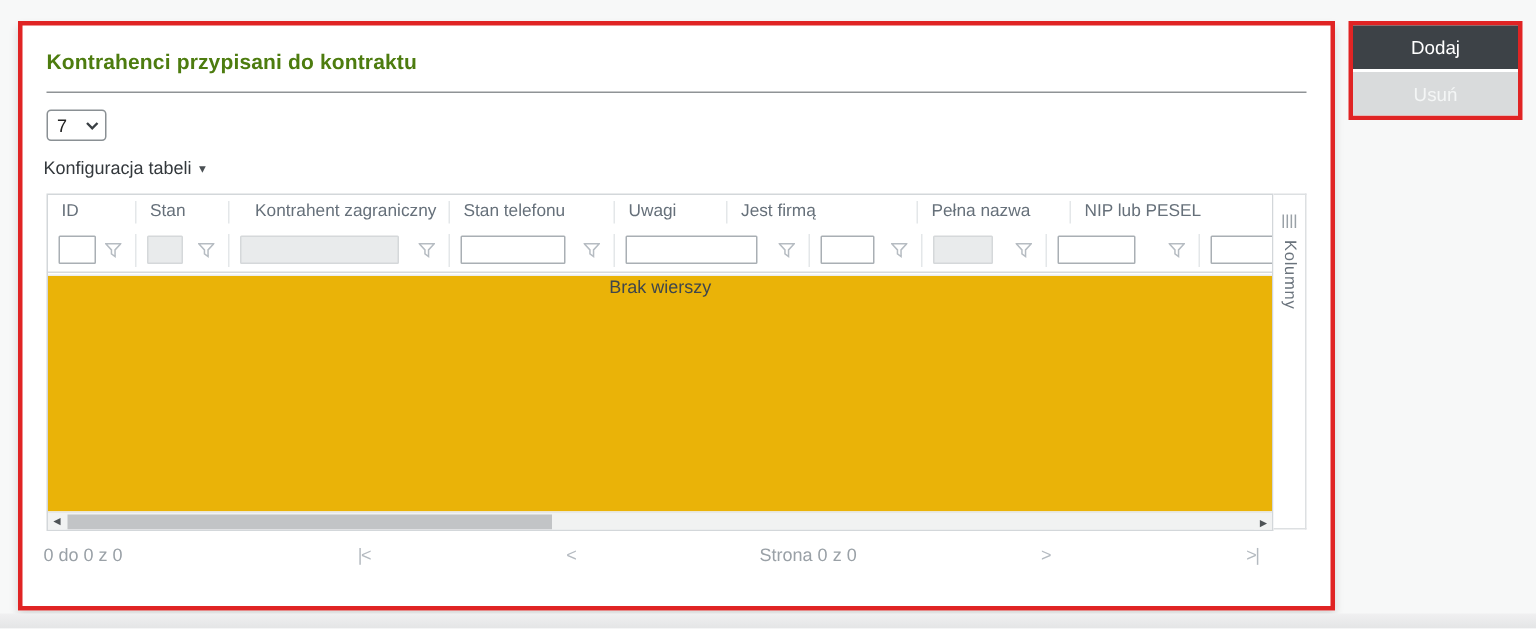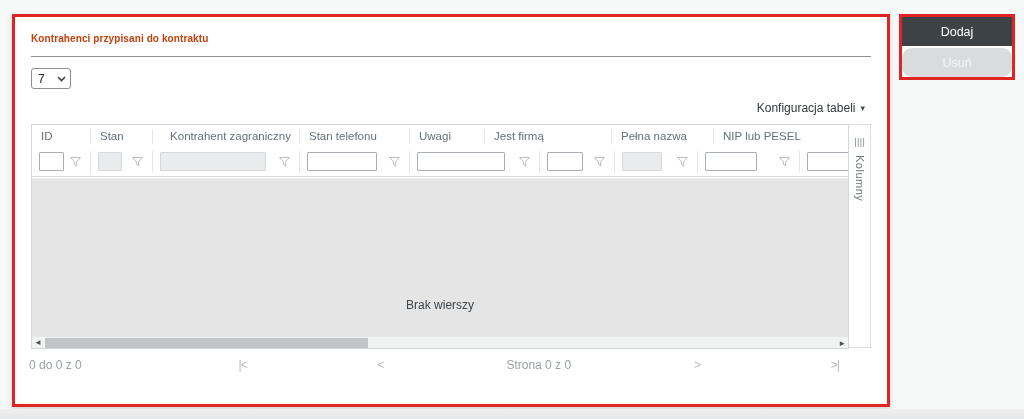--- a/index.html
+++ b/index.html
@@ -14,32 +14,32 @@
     background:#f7f8f8; position:relative;
   }
   
   .main-panel{
     position:absolute; left:12px; top:14px; width:878px; height:393px;
     background:#fff; border:3px solid var(--red);
     box-shadow:0 3px 6px rgba(0,0,0,.14);
     padding:14px 16px 0 14px;
   }
   .panel-title{
-    font-size:10px; font-weight:bold; color:#c2410c; letter-spacing:.1px;
+    font-size:14px; font-weight:bold; color:#4d7c0f; letter-spacing:.1px;
     padding-left:2px; margin-top:2px;
   }
   .title-rule{ border:none; border-top:1px solid #8f9396; margin:12px 0 0 2px;}
   .page-size{
     margin:11px 0 0 2px; display:inline-flex; align-items:center;
     width:40px; height:21px; border:1px solid #8a9094; border-radius:3px;
     background:#fff; font-size:12px; color:#222; padding:0 4px 0 6px;
     justify-content:space-between; cursor:default;
   }
   .page-size .caret svg{display:block;}
-  .config-row{ text-align:right; margin-top:9px; padding-right:6px;}
+  .config-row{ text-align:left; margin-top:9px; padding-right:6px;}
   .config-link{
     font-size:12px; color:#33383c; display:inline-flex; align-items:center; gap:5px;
     cursor:default;
   }
   .config-link .caret{font-size:9px; color:#4a4f53; line-height:1;}
   
   .table-zone{ display:flex; align-items:flex-start; margin:8px 0 0 2px;}
   .grid{
     width:827px; border:1px solid var(--border); background:#fff; overflow:hidden;
   }
@@ -60,22 +60,22 @@
   }
   .fc:first-child{border-left:none;}
   .fi{
     height:19px; border:1px solid #a9afb4; background:#fff; border-radius:1px;
     font:11px "Liberation Sans",sans-serif; padding:0 3px; min-width:0;
   }
   .fi:disabled{ background:#e9ebec; border-color:#d5d8da;}
   .funnel{ display:flex; margin-left:6px;}
   .underline2{ height:2px; border-bottom:1px solid #eceeef;}
   .tbody{
-    height:157px; display:flex; align-items:flex-end; justify-content:center;
-    padding-bottom:24px; background:#e5e5e5;
+    height:157px; display:flex; align-items:flex-start; justify-content:center;
+    padding-bottom:34px; background:#eab308;
   }
   .empty-msg{ font-size:12px; color:#3f464c;}
   
   .hscroll{
     height:12px; background:#f1f2f2; border-top:1px solid #e6e8e9;
     position:relative; display:flex; align-items:center;
   }
   .hs-arrow{
     width:12px; height:12px; display:flex; align-items:center; justify-content:center;
     font-size:8px; color:#4e5356; background:#f1f2f2; flex:0 0 auto; cursor:default;
@@ -107,21 +107,21 @@
   
   .action-group{
     position:absolute; left:899px; top:14px; width:116px;
     border:3px solid var(--red); background:#fff;
   }
   .btn{
     display:block; width:100%; height:29px; border:none; font:12.5px "Liberation Sans",sans-serif;
     text-align:center; cursor:pointer;
   }
   .btn-add{ background:var(--dark-btn); color:#ffffff; margin-bottom:2px;}
-  .btn-remove{ background:var(--light-btn); color:#f4f6f6;border-radius:10px;}
+  .btn-remove{ background:var(--light-btn); color:#f4f6f6;}
   
   .bottom-band{
     position:absolute; left:0; bottom:0; width:1024px; height:10px;
     background:linear-gradient(180deg,#f0f0f1,#e4e5e6);
   }
 </style>
 </head>
 <body>
 
 <div class="main-panel">

